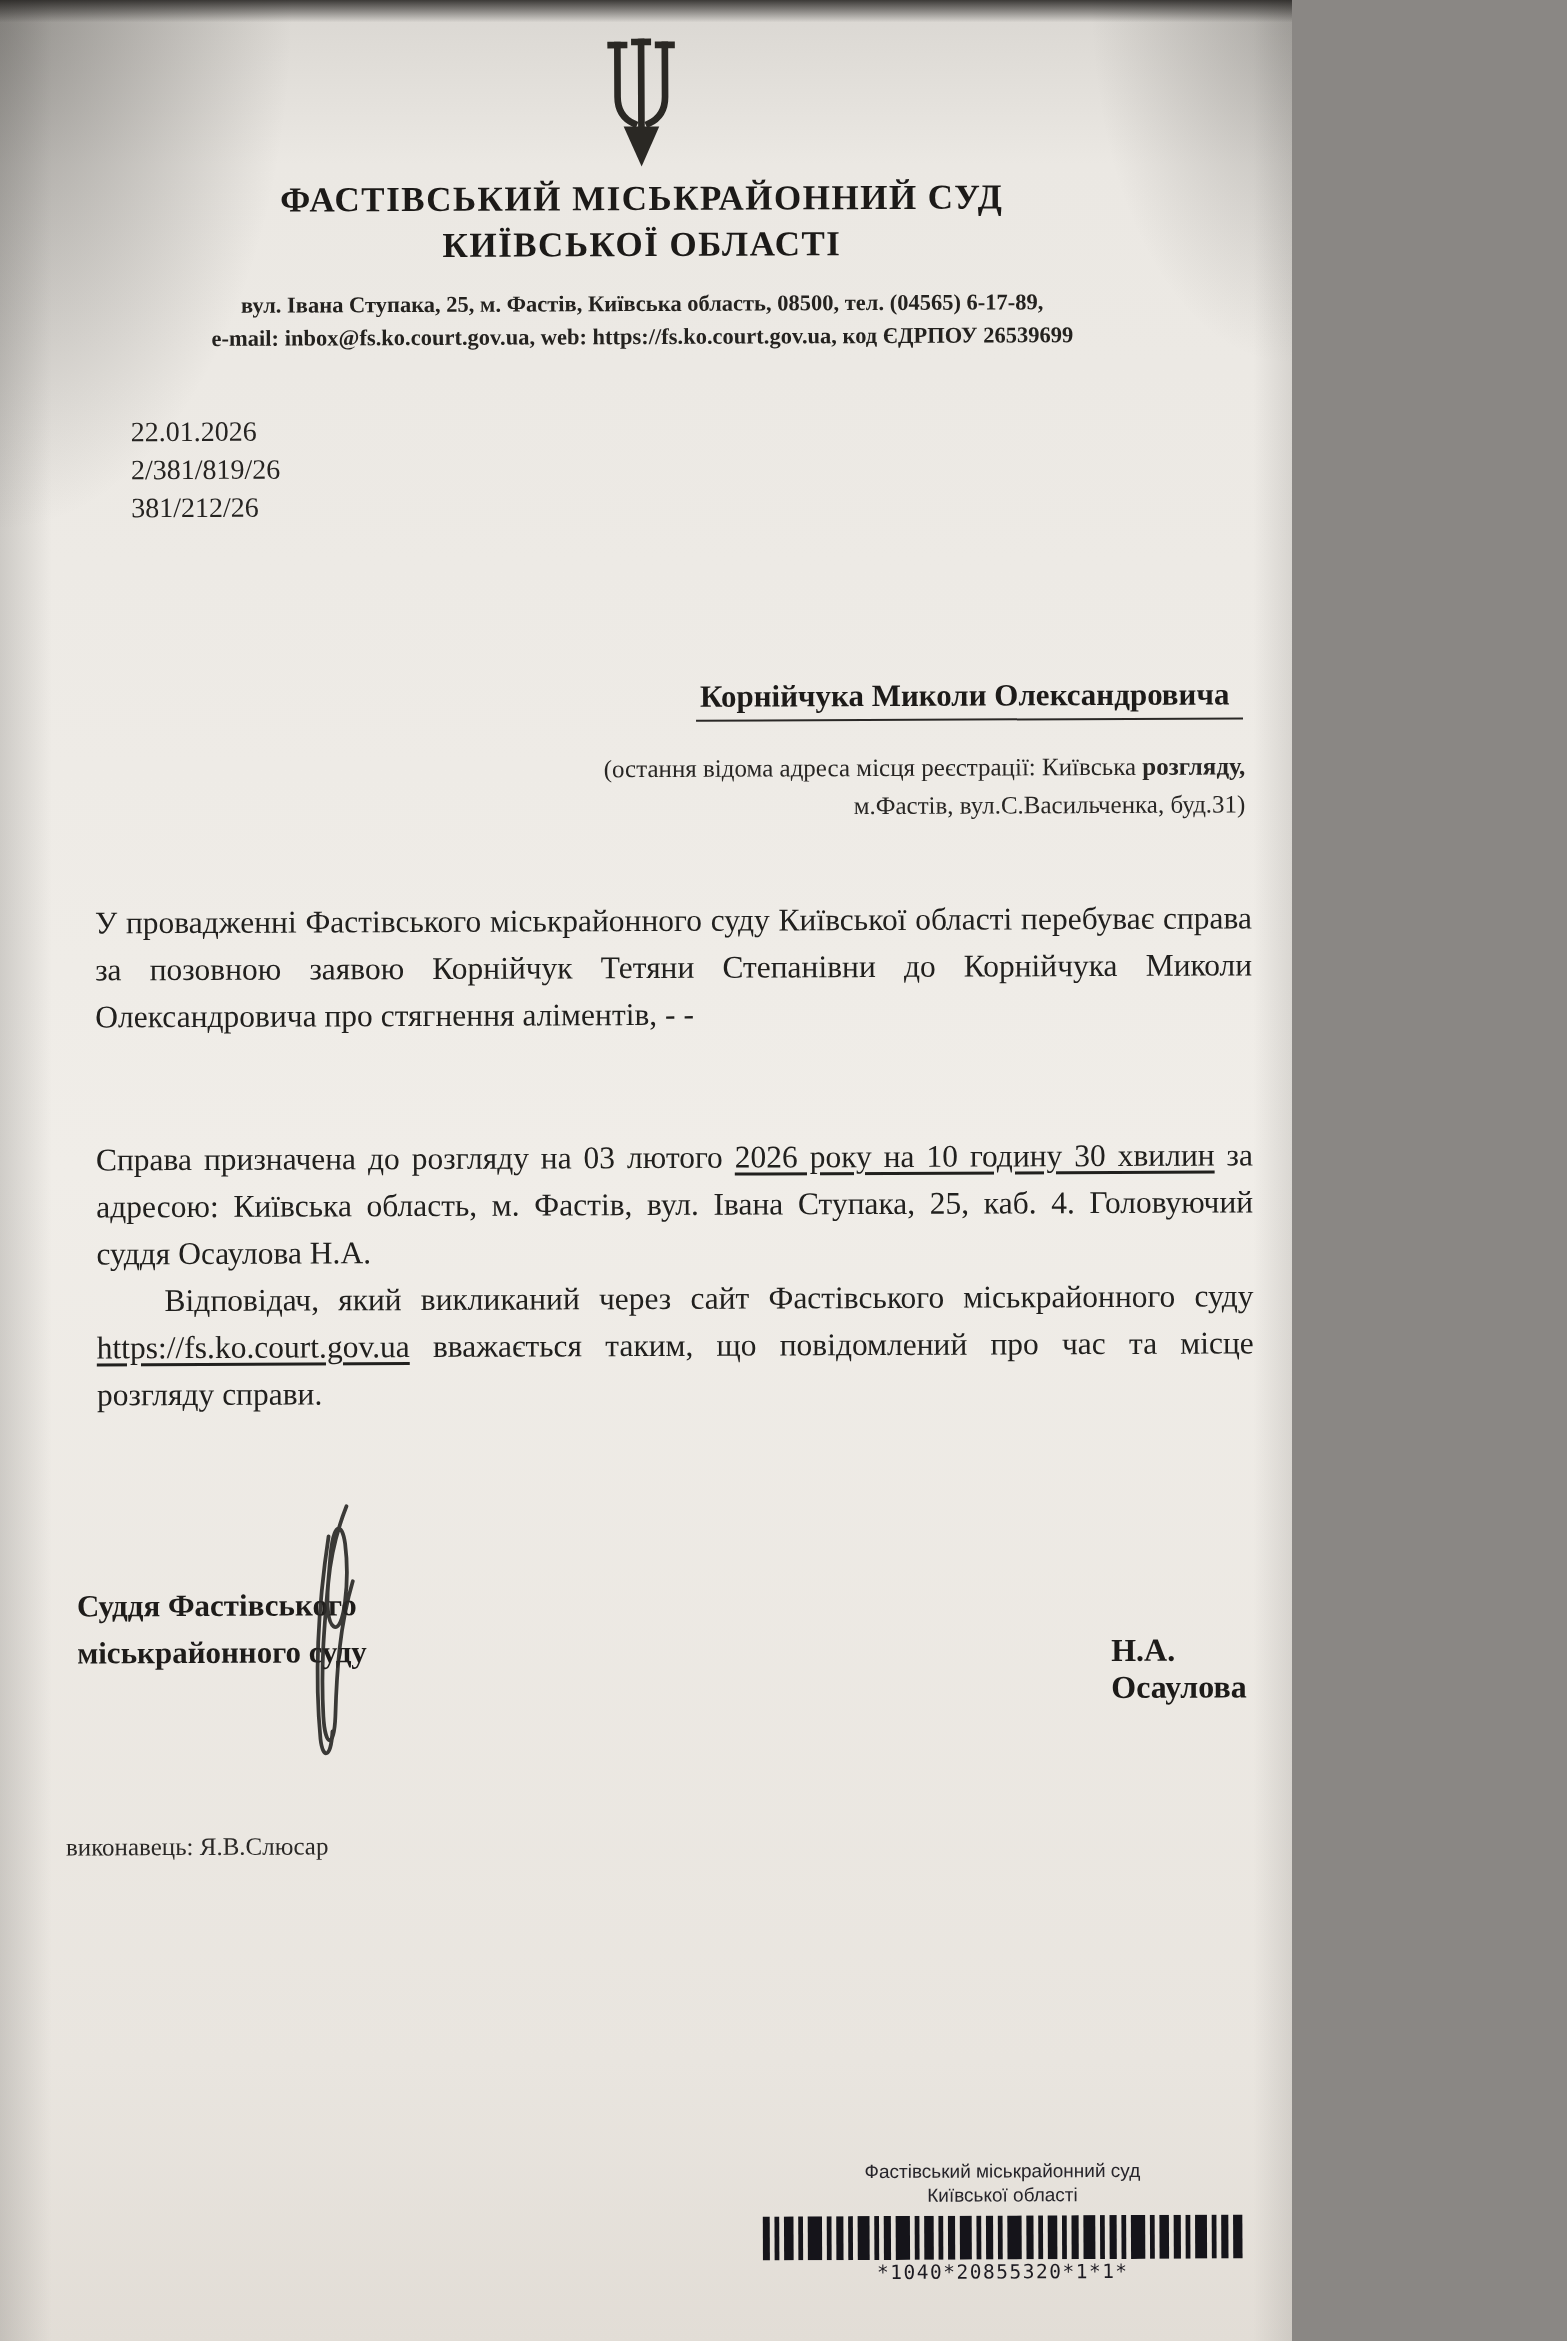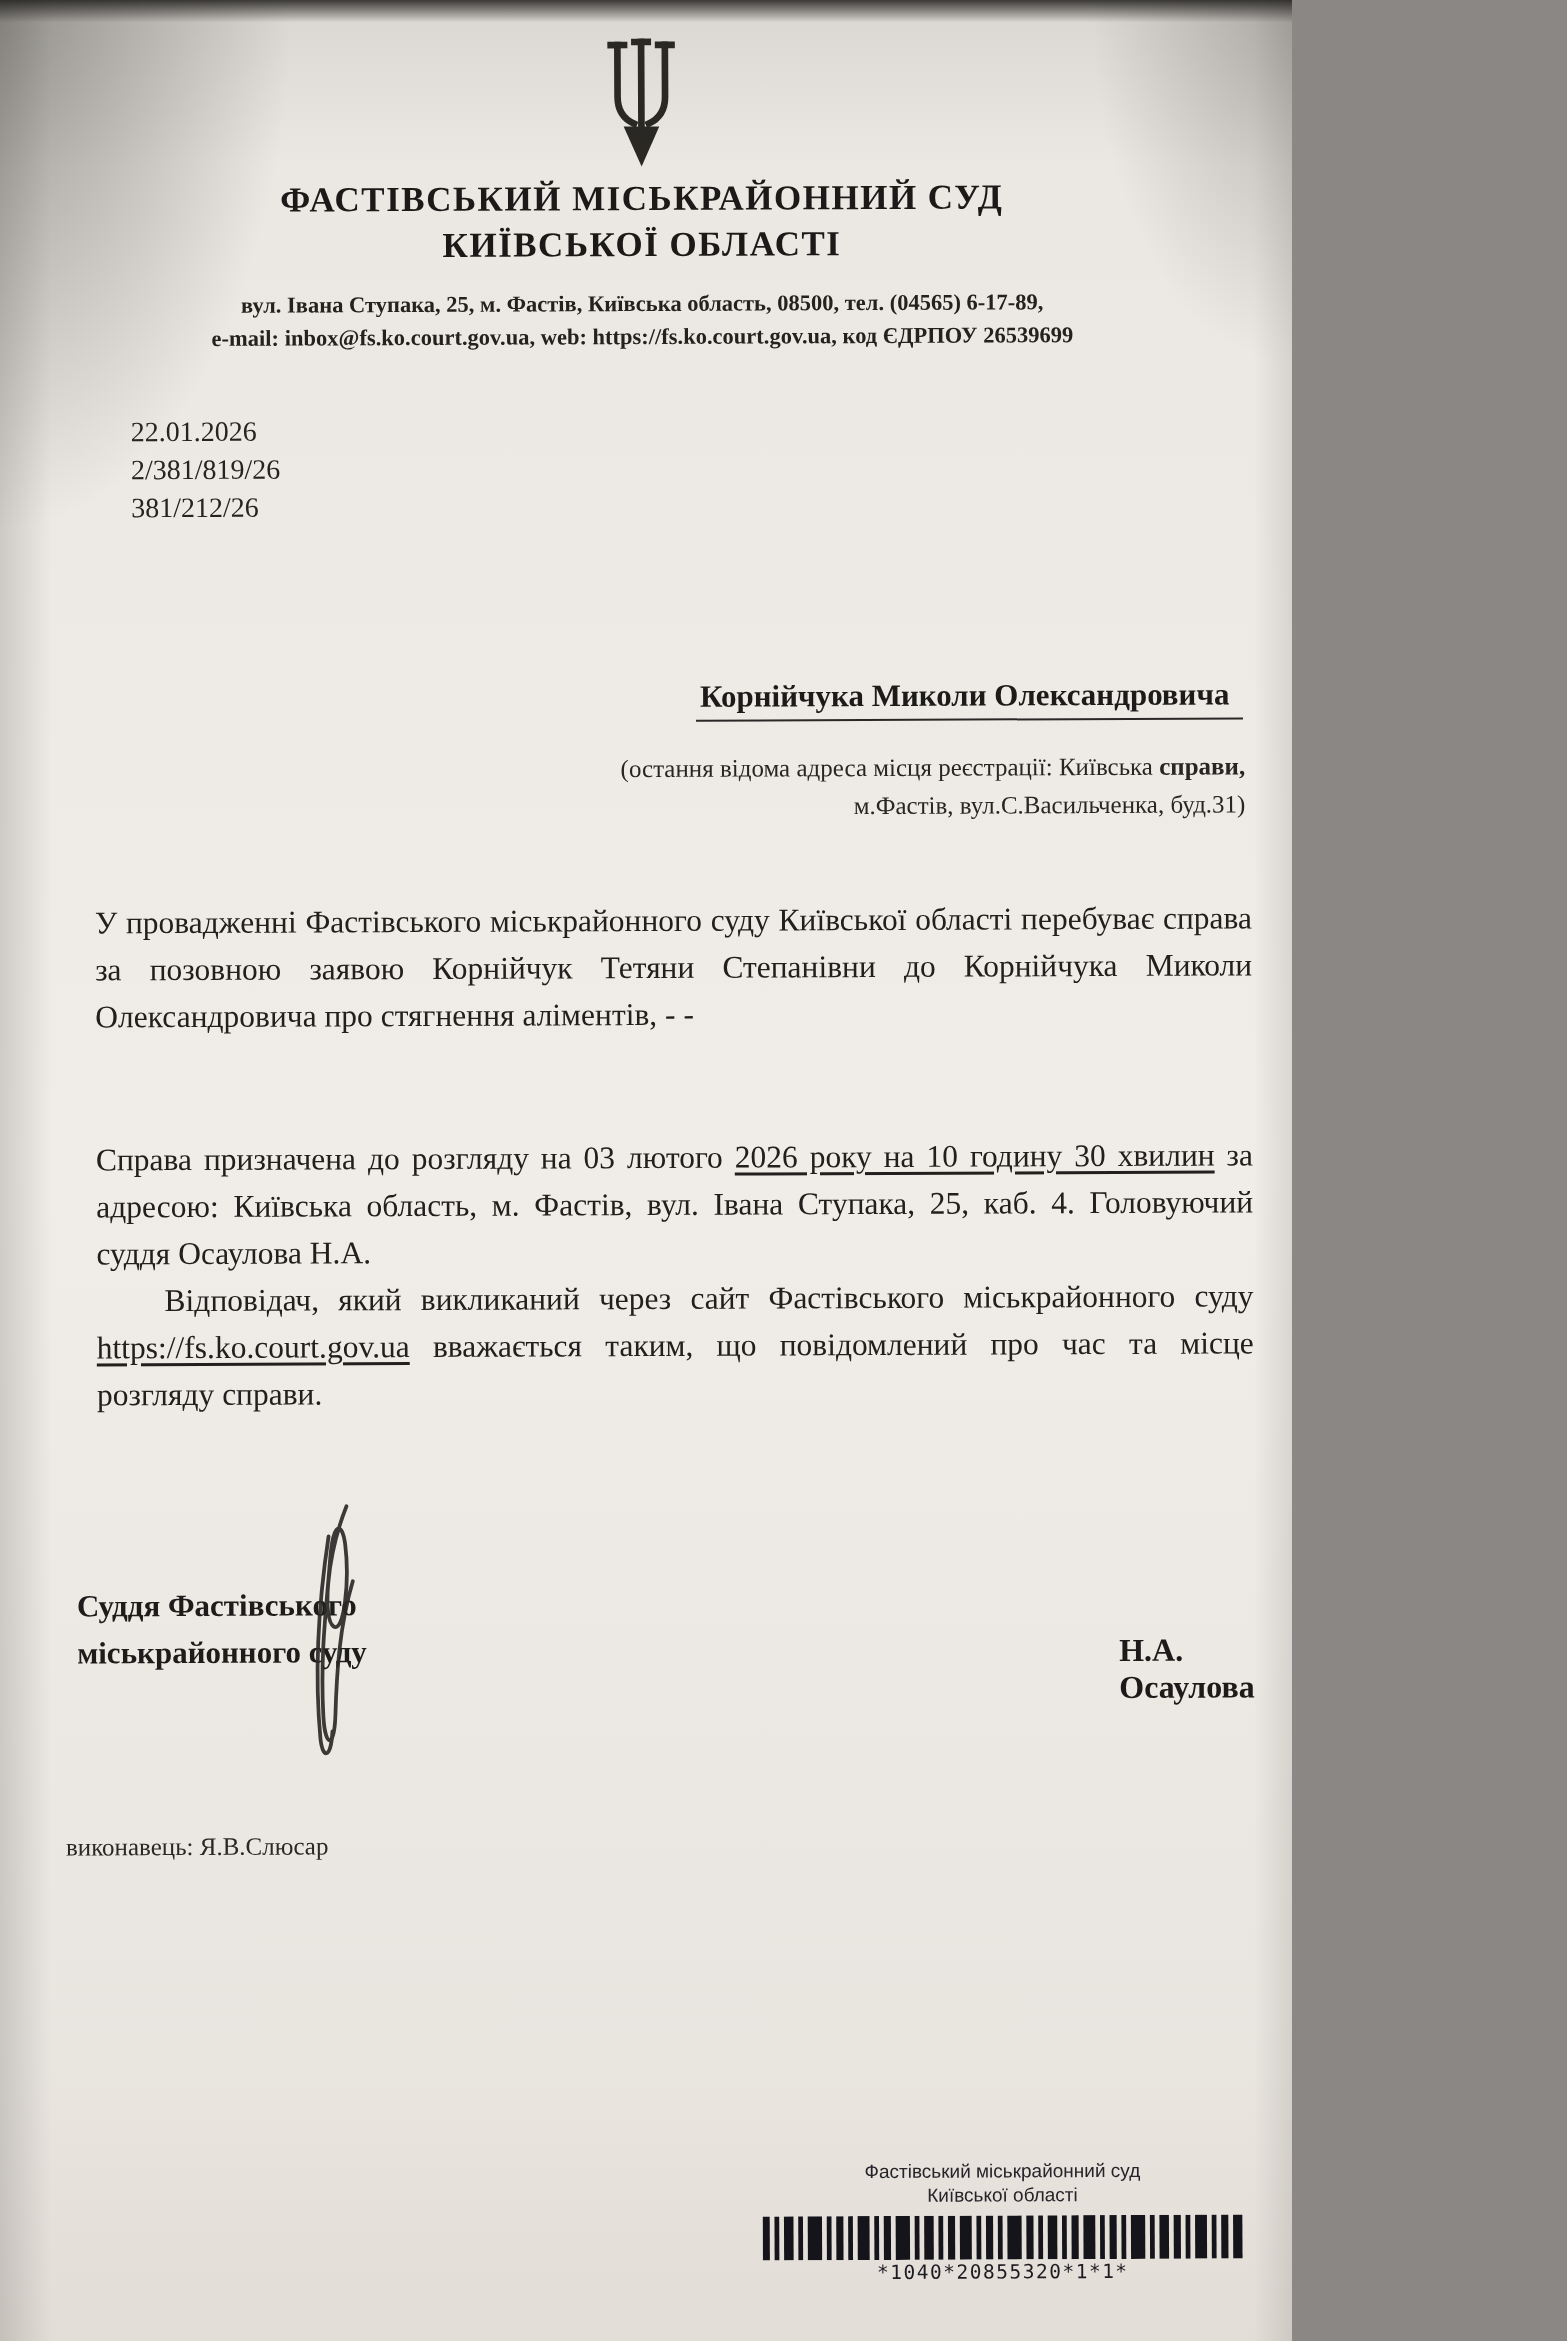--- a/index.html
+++ b/index.html
@@ -61,21 +61,21 @@
   }
   .body-text p{margin:0;}
   .body-text .p2{margin-top:96px;}
   .body-text .p3{margin-top:0;text-indent:68px;}
   .u{text-decoration:underline;text-underline-offset:5.3px;}
 
   .sig-row{position:absolute;left:0;top:1490px;width:100%;height:390px;}
   .sig-title{position:absolute;left:75px;top:90px;font-size:31px;font-weight:bold;line-height:47px;color:#1e1c1a;}
   .sig-mark{position:absolute;left:279px;top:0;width:120px;height:285px;}
   .sig-mark svg{width:100%;height:100%;}
-  .sig-name{position:absolute;left:1109px;top:144px;font-size:32px;font-weight:bold;color:#1d1b19;margin-left:8px;}
+  .sig-name{position:absolute;left:1109px;top:144px;font-size:32px;font-weight:bold;color:#1d1b19;}
 
   .executor{position:absolute;left:63px;top:1831px;font-size:25px;color:#2a2826;}
 
   .stamp{position:absolute;right:54px;top:2161px;width:480px;text-align:center;}
   .stamp-text{font-family:"Liberation Sans", sans-serif;font-size:19px;line-height:24px;color:#26242a;}
   .barcode{margin-top:7.5px;height:44px;}
   .barcode svg{width:100%;height:100%;}
   .barcode-num{margin-top:1.5px;font-family:"DejaVu Sans Mono", monospace;font-size:19.5px;letter-spacing:1.5px;color:#1d1b22;}
 </style>
 </head>
@@ -105,21 +105,21 @@
 
     <div class="ref-block">
       <div>22.01.2026</div>
       <div>2/381/819/26</div>
       <div>381/212/26</div>
     </div>
 
     <div class="addressee">Корнійчука Миколи Олександровича</div>
 
     <div class="addr-note">
-      <div><span>(остання відома адреса місця реєстрації: Київська </span><span class="bold">справи,</span></div>
+      <div><span>(остання відома адреса місця реєстрації: Київська </span><span class="bold">розгляду,</span></div>
       <div>м.Фастів, вул.С.Васильченка, буд.31)</div>
     </div>
 
     <div class="body-text">
       <p class="p1">У провадженні Фастівського міськрайонного суду Київської області  перебуває справа за позовною заявою Корнійчук Тетяни Степанівни до Корнійчука Миколи Олександровича про стягнення аліментів, - -</p>
       <p class="p2"><span>Справа призначена до розгляду на 03 лютого </span><span class="u">2026 року на 10 годину 30 хвилин</span><span> за адресою: Київська область, м. Фастів, вул. Івана Ступака, 25, каб. 4. Головуючий суддя Осаулова Н.А.</span></p>
       <p class="p3"><span>Відповідач, який викликаний через сайт Фастівського міськрайонного суду </span><span class="u">https://fs.ko.court.gov.ua</span><span> вважається таким, що повідомлений про час та місце розгляду справи.</span></p>
     </div>
 
     <div class="sig-row">

